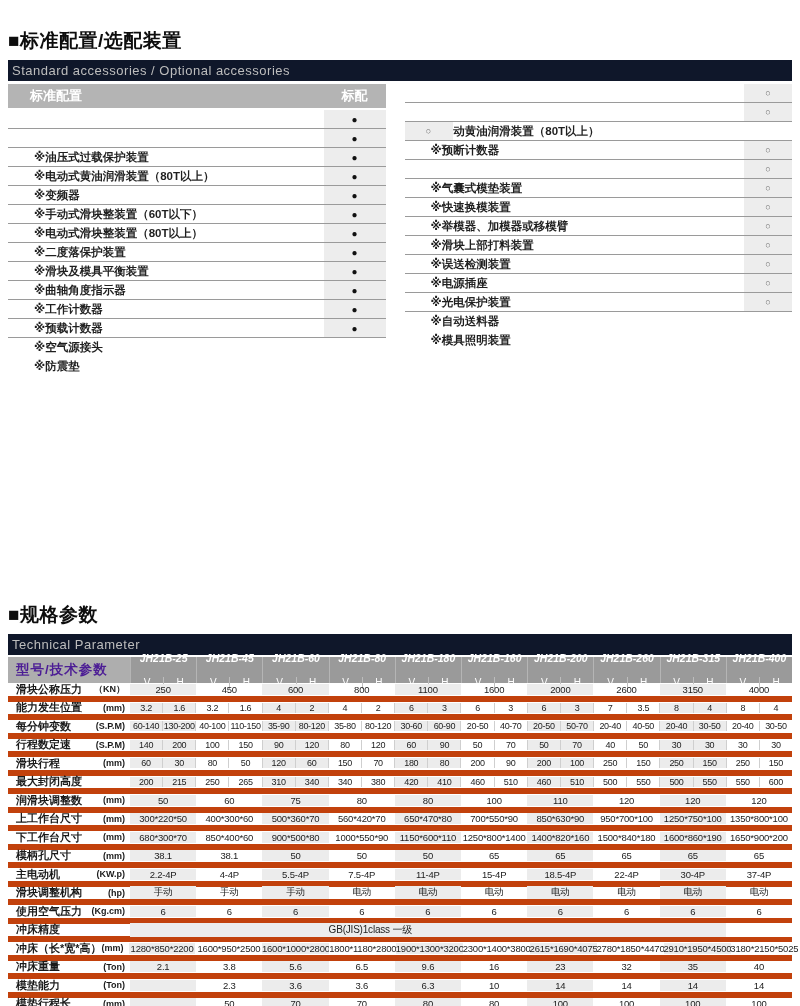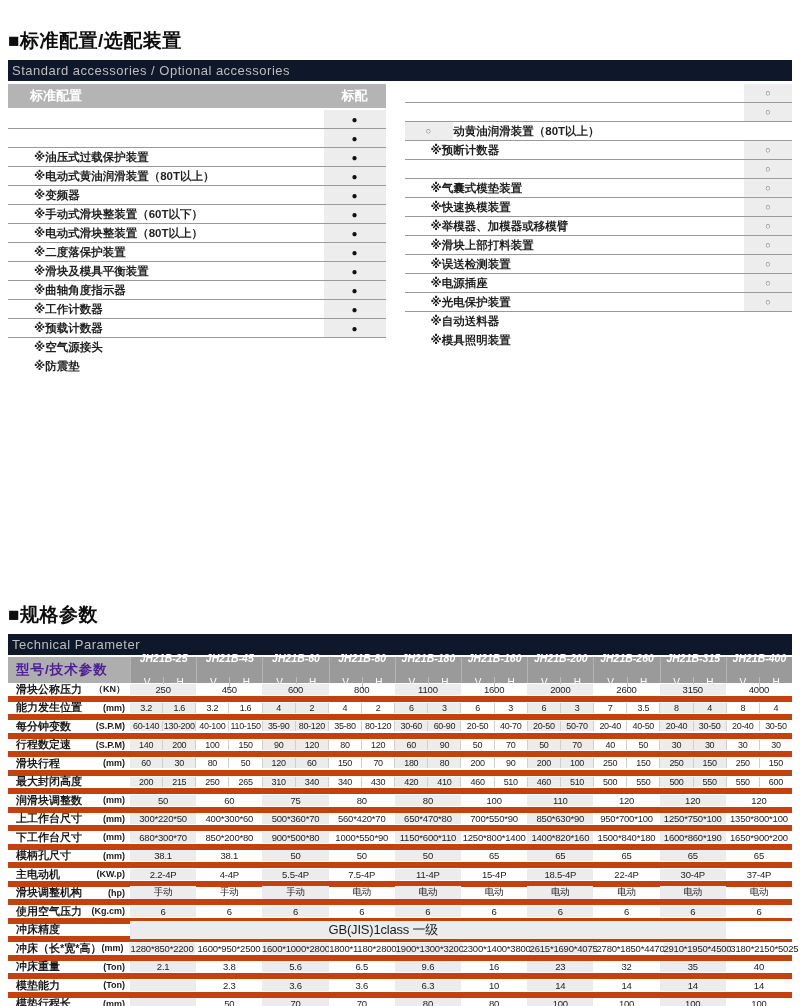--- a/index.html
+++ b/index.html
@@ -76,21 +76,21 @@
   .model-col.odd { background:#ececec; }
   .spec-row.split .model-col + .model-col { border-left:1px solid #cfcfcf; }
   .val { white-space:nowrap; font-size:9.5px; letter-spacing:-0.2px; color:#1c1c1c; }
   .half { flex:1; text-align:center; white-space:nowrap; font-size:9px; letter-spacing:-0.3px; color:#1c1c1c;
           display:flex; align-items:center; justify-content:center; }
   .half + .half { border-left:1px solid #cfcfcf; align-self:stretch; }
   .full-cell {
     flex:1; display:flex; align-items:center;
     background:linear-gradient(to right,#ececec 90%,#ffffff 90%);
   }
-  .full-cell .val { padding-left:30%; font-size:13px; }
+  .full-cell .val { padding-left:30%; font-size:10px; }
 </style>
 </head>
 <body>
 
 <div class="page">
 
   <div>
     <div class="sec-title">■标准配置/选配装置</div>
     <div class="banner">Standard accessories / Optional accessories</div>
 
@@ -529,21 +529,21 @@
               <div class="model-col">
                 <div class="half">250</div>
                 <div class="half">265</div>
               </div>
               <div class="model-col odd">
                 <div class="half">310</div>
                 <div class="half">340</div>
               </div>
               <div class="model-col">
                 <div class="half">340</div>
-                <div class="half">430</div>
+                <div class="half">380</div>
               </div>
               <div class="model-col odd">
                 <div class="half">420</div>
                 <div class="half">410</div>
               </div>
               <div class="model-col">
                 <div class="half">460</div>
                 <div class="half">510</div>
               </div>
               <div class="model-col odd">
@@ -643,21 +643,21 @@
           <div class="spec-row">
             <div class="spec-label">
               <span class="lab-name">下工作台尺寸</span>
               <span class="lab-unit">(mm)</span>
             </div>
             <div class="spec-cells">
               <div class="model-col odd">
                 <span class="val">680*300*70</span>
               </div>
               <div class="model-col">
-                <span class="val">850*200*80</span>
+                <span class="val">850*400*60</span>
               </div>
               <div class="model-col odd">
                 <span class="val">900*500*80</span>
               </div>
               <div class="model-col">
                 <span class="val">1000*550*90</span>
               </div>
               <div class="model-col odd">
                 <span class="val">1150*600*110</span>
               </div>

